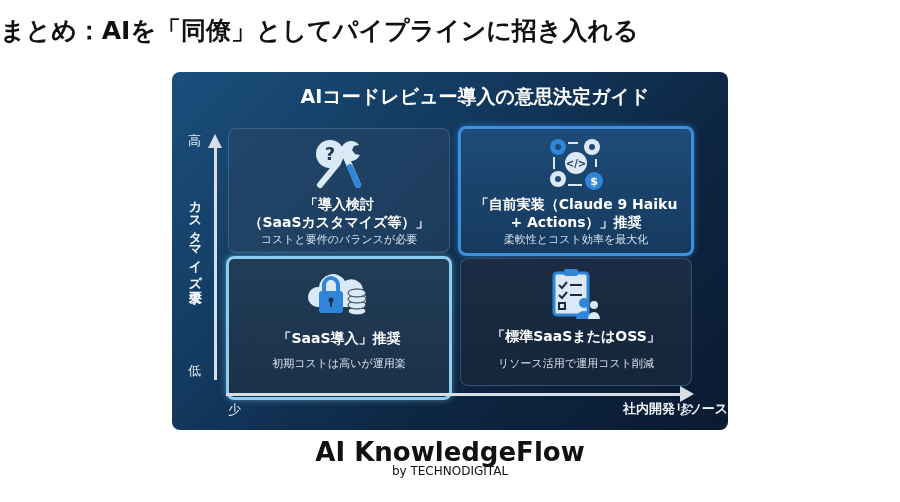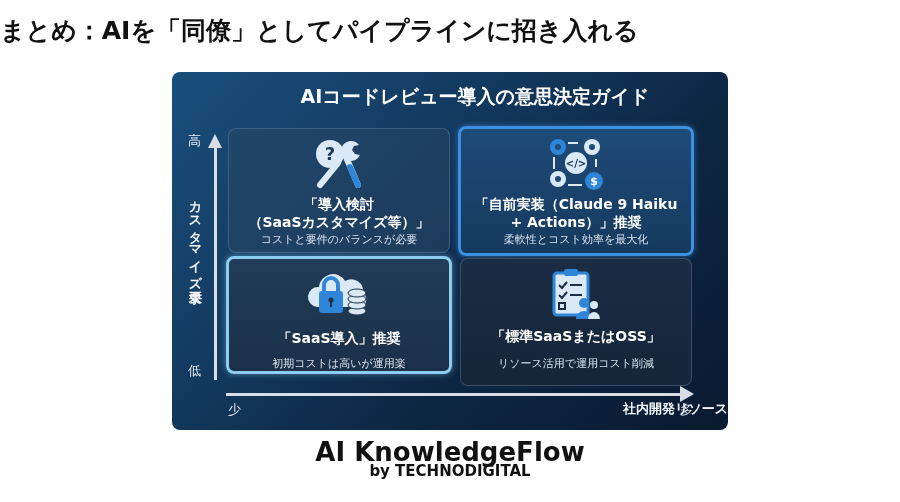--- a/index.html
+++ b/index.html
@@ -73,21 +73,21 @@
   }
   .x-low, .x-high { position: absolute; top: 329px; color: #e6ecf3; font-size: 13px; }
   .x-label {
     position: absolute; left: 0; top: 328px; width: 100%; text-align: right;
     color: #f0f4f8; font-size: 13px; font-weight: bold;
   }
   .brand {
     position: absolute; left: 0; top: 440px; width: 900px; text-align: center; color: #111111;
   }
   .brand-name { font-size: 26px; font-weight: bold; line-height: 24px; }
-  .brand-by { font-size: 15px; font-weight: bold; line-height: 14px; }
+  .brand-by { font-size: 12px; font-weight: normal; line-height: 14px; }
   .brand-tag { font-size: 9.5px; line-height: 13px; color: #333; }
 </style>
 </head>
 <body>
 
 <div class="main-title">まとめ：AIを「同僚」としてパイプラインに招き入れる</div>
 
 <div class="panel">
   <div class="panel-title">AIコードレビュー導入の意思決定ガイド</div>
 
@@ -132,21 +132,21 @@
       <path d="M22 8 h10" stroke="#dbe9f6" stroke-width="2"></path>
       <path d="M50 24 v8" stroke="#dbe9f6" stroke-width="2"></path>
       <path d="M36 50 h-14" stroke="#dbe9f6" stroke-width="2"></path>
       <path d="M8 34 v-12" stroke="#dbe9f6" stroke-width="2"></path>
     </svg>
     <div class="card-title" style="top:66px;">「自前実装（Claude 9 Haiku</div>
     <div class="card-title" style="top:84px;">+ Actions）」推奨</div>
     <div class="card-sub" style="top:104px;">柔軟性とコスト効率を最大化</div>
   </div>
 
-  <div class="card hl-bottom" style="left:54px; top:184px; width:226px; height:118px;">
+  <div class="card hl-bottom" style="left:54px; top:184px; width:226px; height:144px;">
     <svg class="card-icon" style="top:8px;" width="64" height="52" viewBox="0 0 64 52">
       <path d="M10 40 a10 10 0 0 1 2 -20 a14 14 0 0 1 26 -6 a12 12 0 0 1 18 12 a8 8 0 0 1 -2 14z" fill="#dbe9f6"></path>
       <rect x="12" y="24" width="24" height="22" rx="3" fill="#2f86d8"></rect>
       <path d="M17 24 v-6 a7 7 0 0 1 14 0 v6" stroke="#2f86d8" stroke-width="4" fill="none"></path>
       <circle cx="24" cy="33" r="2.5" fill="#1b3048"></circle>
       <rect x="23" y="34" width="2" height="6" fill="#1b3048"></rect>
       <g fill="#dbe9f6" stroke="#1b3048" stroke-width="1">
         <ellipse cx="50" cy="44" rx="9" ry="4"></ellipse>
         <ellipse cx="50" cy="38" rx="9" ry="4"></ellipse>
         <ellipse cx="50" cy="32" rx="9" ry="4"></ellipse>

